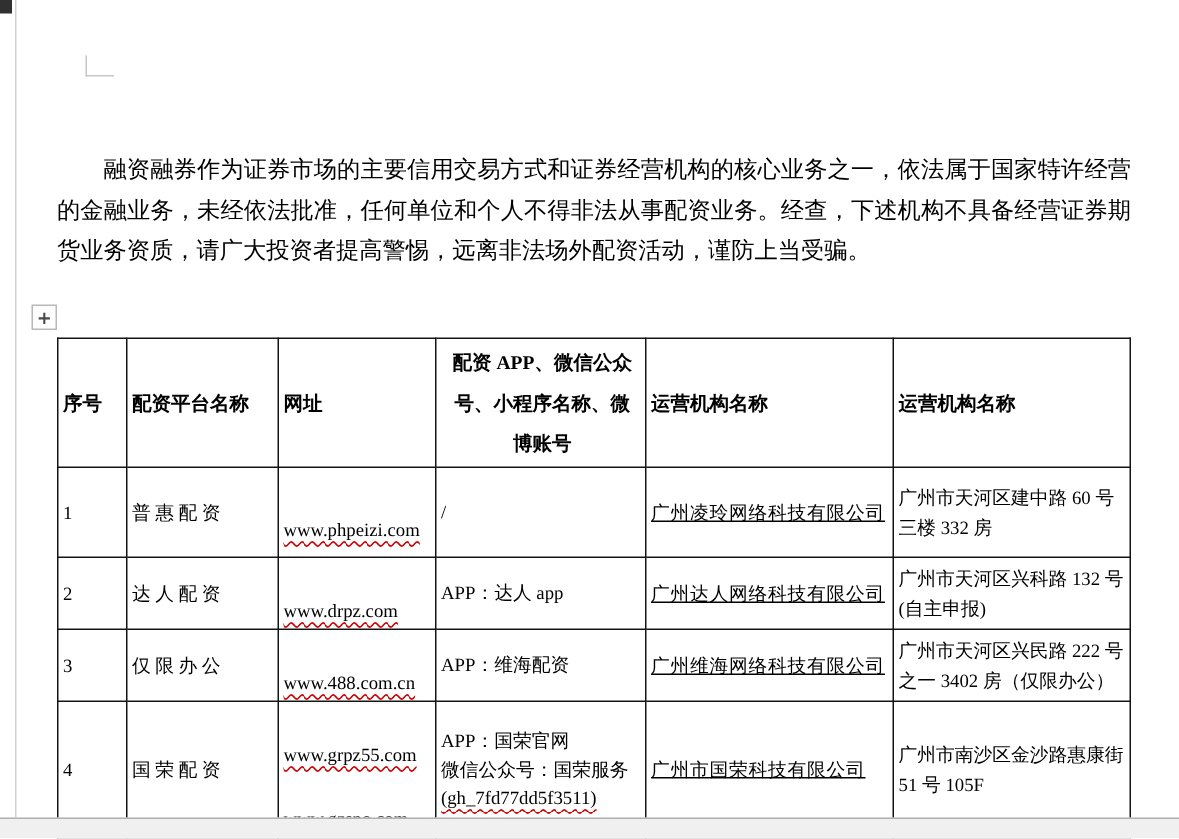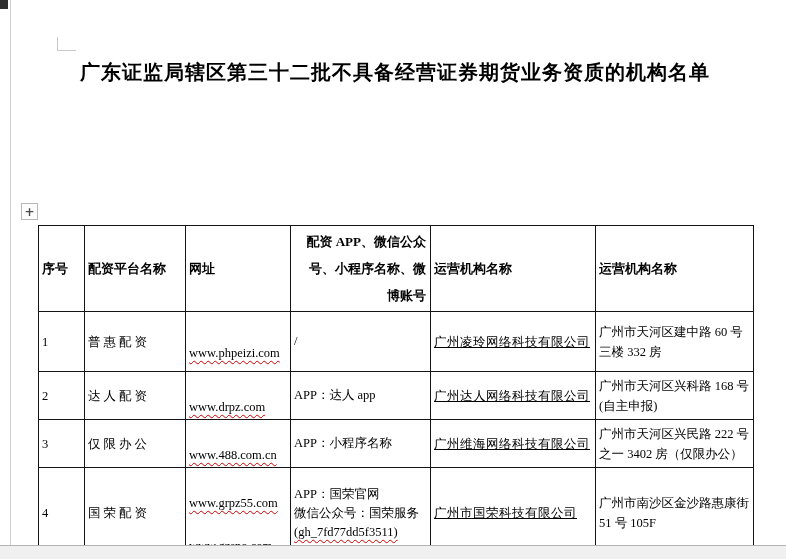--- a/index.html
+++ b/index.html
@@ -28,39 +28,39 @@
   table.inst{position:absolute;left:38px;top:225px;width:715px;border-collapse:collapse;
     table-layout:fixed;}
   table.inst th,table.inst td{border:1.5px solid #141414;text-align:left;
     vertical-align:middle;padding:2px 3px;overflow:hidden;}
   table.inst thead tr{height:65px;}
   table.inst tbody tr:nth-child(1){height:60px;}
   table.inst tbody tr:nth-child(2){height:45px;}
   table.inst tbody tr:nth-child(3){height:45px;}
   table.inst tbody tr:nth-child(4){height:70px;}
   table.inst th{font-size:13px;font-weight:bold;line-height:27px;}
-  table.inst th.app-col{text-align:right;padding-left:6px;padding-right:4px;}
+  table.inst th.app-col{text-align:center;padding-left:6px;padding-right:4px;}
   table.inst td{font-size:12.5px;line-height:20px;}
   .platform{letter-spacing:3px;}
   .operator{letter-spacing:0.5px;text-decoration:underline;}
   .url-line{line-height:19px;margin-top:24px;}
   .squiggle{text-decoration:underline wavy #cc0000 1px;text-underline-offset:3px;}
   .app-line{line-height:19px;}
 </style>
 </head>
 <body>
 
 <div class="screen">
 
   <div class="corner-square"></div>
   <div class="page-edge-left"></div>
   <div class="margin-corner"></div>
 
-  <div class="doc-title">广东证监局辖区第三十二批不具备经营证券期货业务资质的机构名单</div>
 
+  <div class="doc-intro">融资融券作为证券市场的主要信用交易方式和证券经营机构的核心业务之一，依法属于国家特许经营的金融业务，未经依法批准，任何单位和个人不得非法从事配资业务。经查，下述机构不具备经营证券期货业务资质，请广大投资者提高警惕，远离非法场外配资活动，谨防上当受骗。</div>
 
   <div class="table-handle">
     <span>+</span>
   </div>
 
   <table class="inst">
     <colgroup>
       <col style="width:46px">
         <col style="width:101px">
         <col style="width:105px">
@@ -94,30 +94,30 @@
         <tr>
           <td>2</td>
           <td class="platform">达人配资</td>
           <td>
             <div class="url-line squiggle">www.drpz.com</div>
           </td>
           <td>
             <div class="app-line">APP：达人 app</div>
           </td>
           <td class="operator">广州达人网络科技有限公司</td>
-          <td>广州市天河区兴科路 168 号(自主申报)</td>
+          <td>广州市天河区兴科路 132 号(自主申报)</td>
         </tr>
         <tr>
           <td>3</td>
           <td class="platform">仅限办公</td>
           <td>
             <div class="url-line squiggle">www.488.com.cn</div>
           </td>
           <td>
-            <div class="app-line">APP：小程序名称</div>
+            <div class="app-line">APP：维海配资</div>
           </td>
           <td class="operator">广州维海网络科技有限公司</td>
           <td>广州市天河区兴民路 222 号之一 3402 房（仅限办公）</td>
         </tr>
         <tr>
           <td>4</td>
           <td class="platform">国荣配资</td>
           <td>
             <div class="url-line squiggle">www.grpz55.com</div>
             <div class="url-line squiggle">www.gzspo.com</div>

